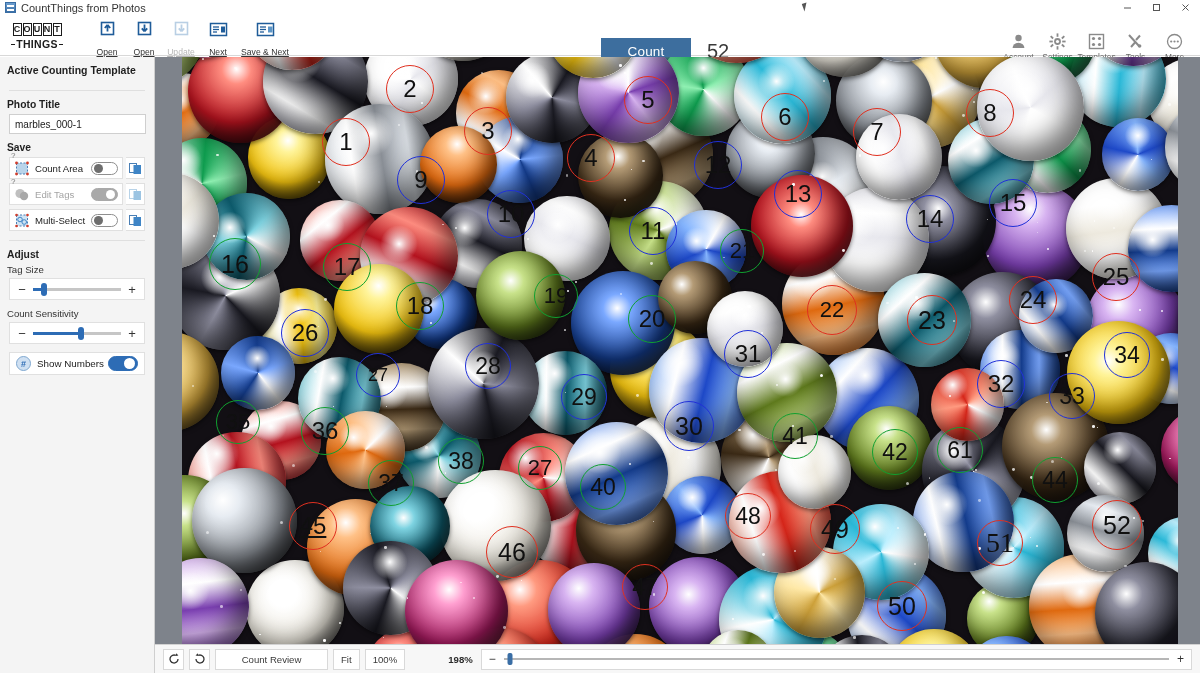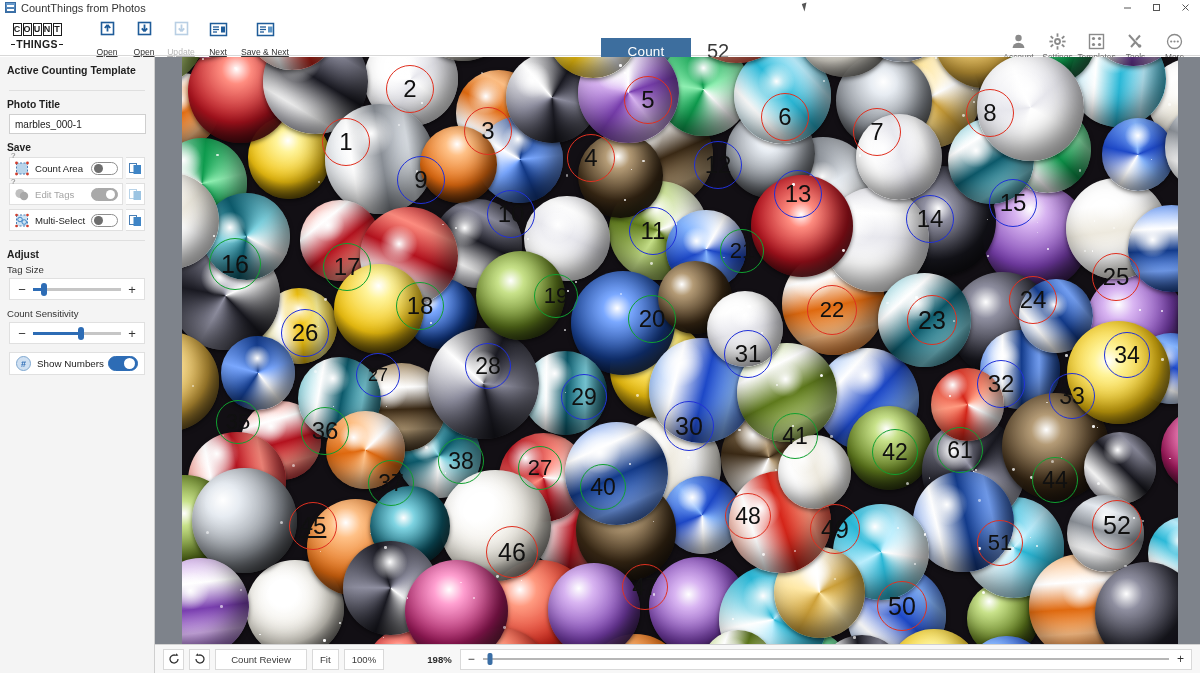--- a/index.html
+++ b/index.html
@@ -966,21 +966,21 @@
         </div>
         <div class="marker" style="left: 570px; top: 436px; width: 46px; height: 46px; border: 1.7px solid rgb(224, 48, 32); font-size: 23px;">
           <span>48</span>
         </div>
         <div class="marker" style="left: 655px; top: 447px; width: 50px; height: 50px; border: 1.7px solid rgb(224, 48, 32); font-size: 25px;">
           <span>49</span>
         </div>
         <div class="marker" style="left: 722px; top: 524px; width: 50px; height: 50px; border: 1.7px solid rgb(224, 48, 32); font-size: 25px;">
           <span>50</span>
         </div>
-        <div class="marker" style="left: 822px; top: 463px; width: 46px; height: 46px; border: 1.7px solid rgb(224, 48, 32); font-size: 22px;">
+        <div class="marker" style="left: 822px; top: 463px; width: 46px; height: 46px; border: 1.7px solid rgb(224, 48, 32); font-size: 28px; font-family: Liberation Serif, serif;">
           <span>51</span>
         </div>
         <div class="marker" style="left: 937px; top: 443px; width: 50px; height: 50px; border: 1.7px solid rgb(224, 48, 32); font-size: 25px;">
           <span>52</span>
         </div>
       </div>
   </div>
 
   <div class="bottombar">
     <div class="rot-btn">
@@ -988,21 +988,21 @@
           <path d="M11 7 a4 4 0 1 1 -2.2 -3.55" fill="none" stroke="#333" stroke-width="1.3"></path>
           <path d="M9.3 1.2 L8.6 4.1 L11.4 3.4z" fill="#333"></path>
         </svg>
     </div>
     <div class="rot-btn">
       <svg width="14" height="14" viewBox="0 0 14 14">
           <path d="M3 7 a4 4 0 1 0 2.2 -3.55" fill="none" stroke="#333" stroke-width="1.3"></path>
           <path d="M4.7 1.2 L5.4 4.1 L2.6 3.4z" fill="#333"></path>
         </svg>
     </div>
-    <div class="bb-btn" style="width:92px;">Count Review</div>
+    <div class="bb-btn" style="width:113px;">Count Review</div>
     <div class="bb-btn narrow">Fit</div>
     <div class="bb-btn narrow">100%</div>
     <span class="zoom-pct">198%</span>
     <div class="zoom-slider-box">
       <span class="zs-btn">−</span>
       <span class="zs-track">
         <span class="zs-knob" id="zoomknob" style="left: 1%;"></span>
       </span>
       <span class="zs-btn">+</span>
     </div>

